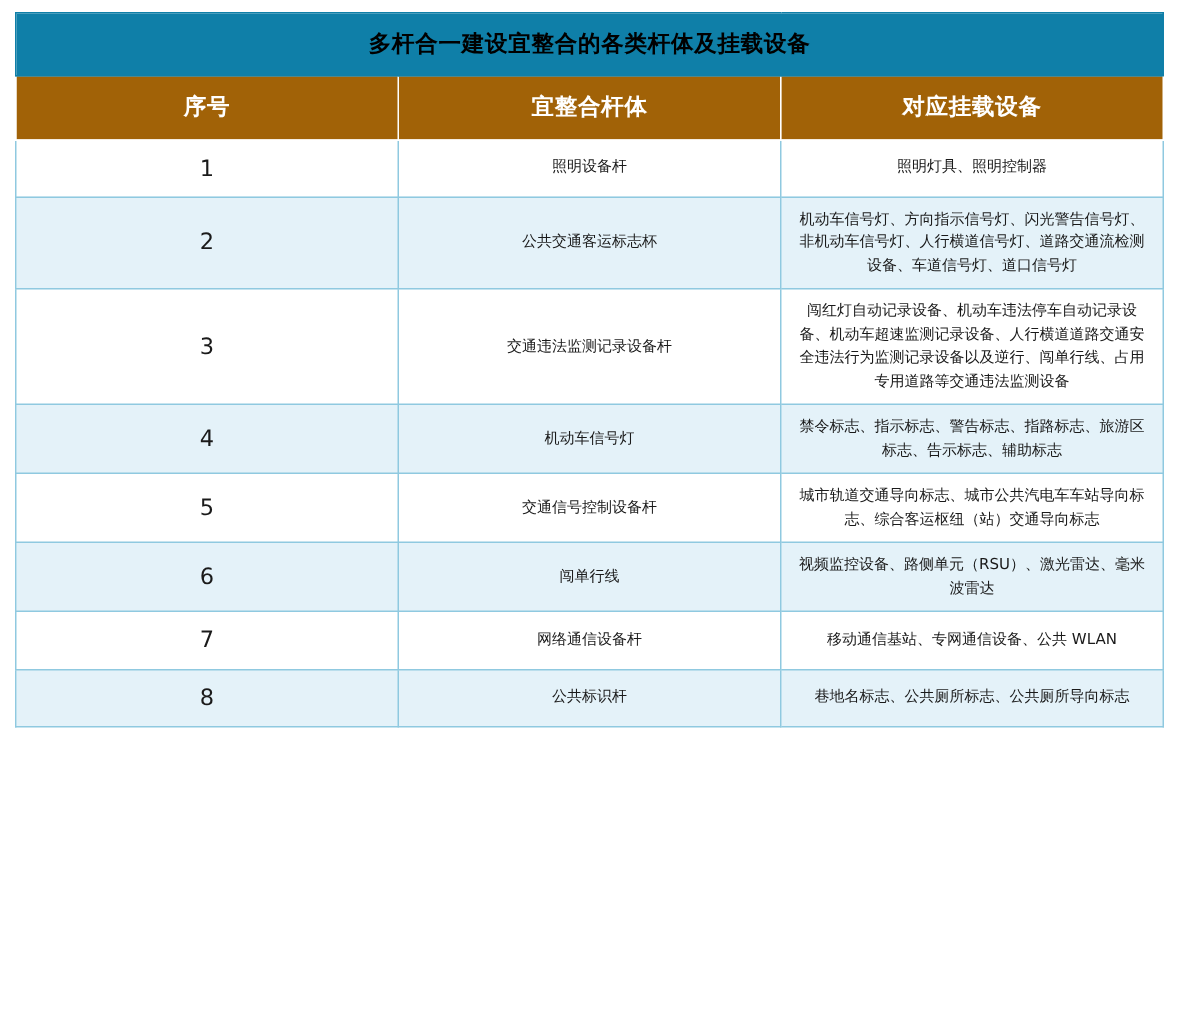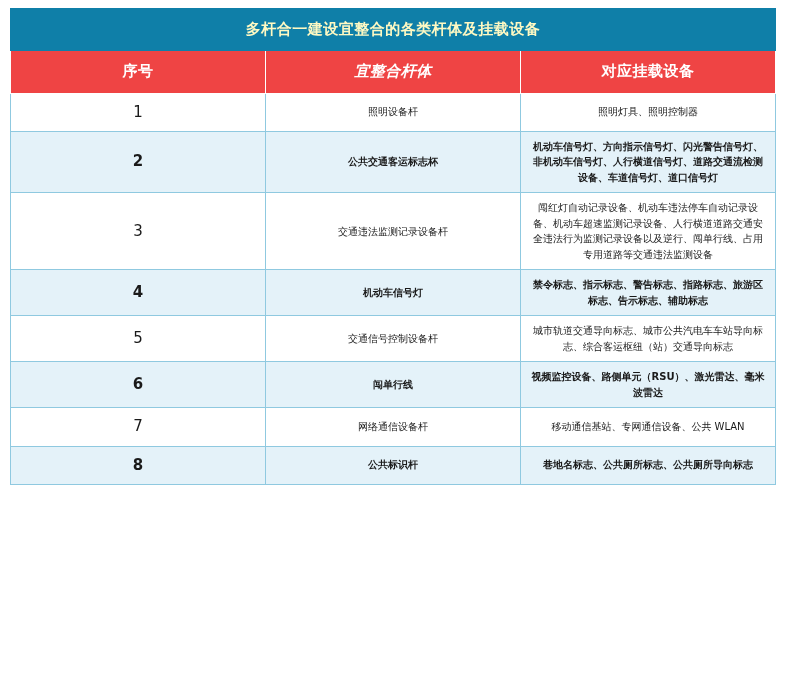--- a/index.html
+++ b/index.html
@@ -17,62 +17,60 @@
     width: 766px;
     margin: 8px auto 0 auto;
   }
   table.main {
     border-collapse: collapse;
     width: 100%;
     table-layout: fixed;
   }
   .title-row td {
     background: #0f7fa8;
-    color: #fef9c3;
+    color: #000000;
     font-size: 15px;
     font-weight: bold;
     text-align: center;
     padding: 9px 4px 9px 4px;
     border: 1px solid #0f7fa8;
     letter-spacing: 0.5px;
   }
   .head-row td {
-    background: #ef4444;
+    background: #a16207;
     color: #ffffff;
     font-size: 15px;
     font-weight: bold;
     text-align: center;
     padding: 9px 4px;
     border: 1px solid #ffffff;
     letter-spacing: 0.5px;
   }
   td.col-no {
     width: 78px;
   }
   td.col-pole {
     width: 218px;
-    font-style: italic;
   }
   td.col-dev {
     width: auto;
   }
   tbody tr td {
     border: 1px solid #8fc9e0;
     font-size: 10px;
     color: #1a1a1a;
     vertical-align: middle;
     padding: 7px 9px;
     line-height: 1.55;
   }
   tbody tr.odd td {
     background: #ffffff;
   }
   tbody tr.even td {
     background: #e4f2f9;
-    font-weight: bold;
   }
   td.cell-no {
     text-align: center;
     font-size: 15px;
   }
   td.cell-pole {
     text-align: center;
   }
   td.cell-dev {
     text-align: center;

